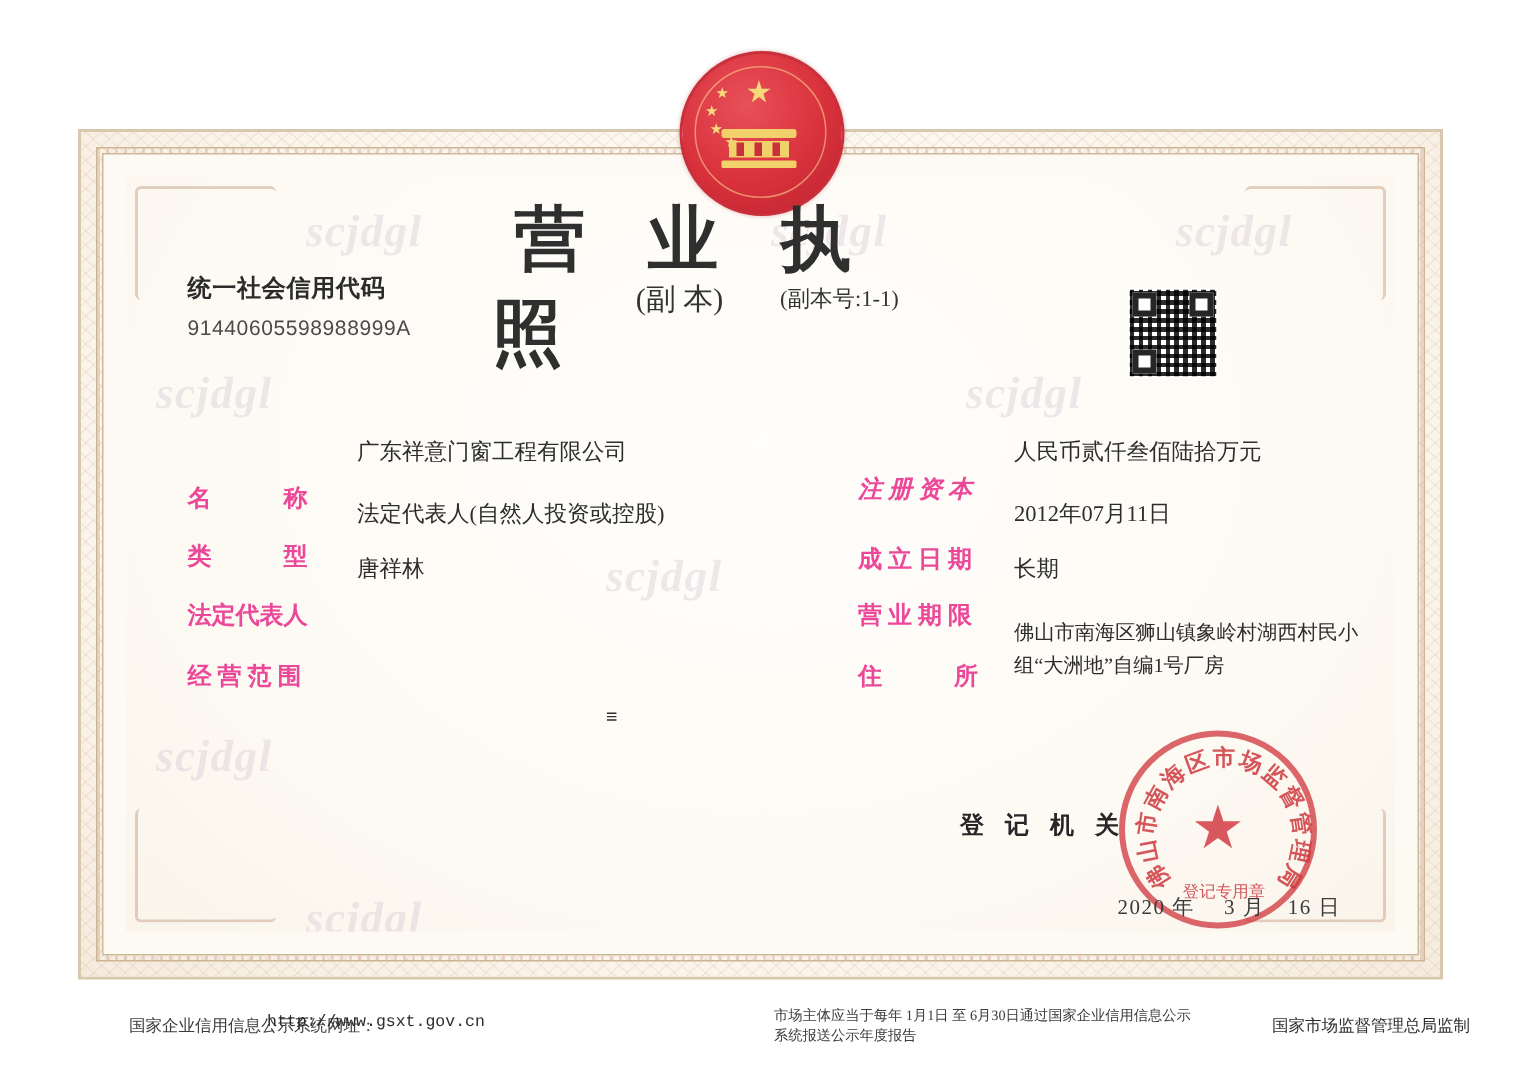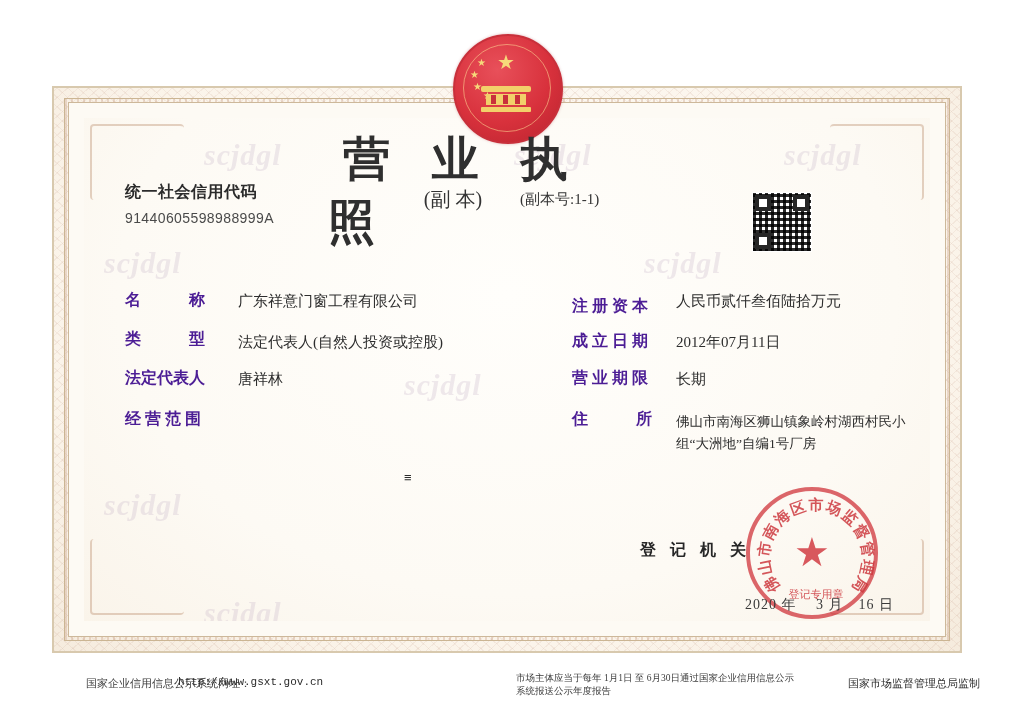--- a/index.html
+++ b/index.html
@@ -237,22 +237,23 @@
     line-height: 13px;
     color: #4f4f4f;
   }
 
   
   .field-label {
     position: absolute;
     font-family: "Liberation Serif", serif;
     font-size: 16px;
     font-weight: bold;
-    color: #4c1d95;
-    white-space: nowrap;
+    color: #ec4899;
+    white-space: nowrap;
+    margin-top: 32px;
   }
   .field-value {
     position: absolute;
     font-family: "Liberation Serif", serif;
     font-size: 15px;
     color: #2d2d2d;
     white-space: nowrap;
   }
   .field-value.multiline {
     white-space: normal;
@@ -441,21 +442,21 @@
 
   <div class="field-label" style="left:125px; top:329px;">类　　　型</div>
   <div class="field-value" style="left:238px; top:333px;">法定代表人(自然人投资或控股)</div>
 
   <div class="field-label" style="left:125px; top:368px;">法定代表人</div>
   <div class="field-value" style="left:238px; top:370px;">唐祥林</div>
 
   <div class="field-label" style="left:125px; top:409px;">经 营 范 围</div>
   <div class="scope-mark">≡</div>
 
-  <div class="field-label" style="left:572px; top:296px;">注 册 资 本</div>
+  <div class="field-label" style="left:572px; top:284px;font-style:italic;">注 册 资 本</div>
   <div class="field-value" style="left:676px; top:292px;">人民币贰仟叁佰陆拾万元</div>
 
   <div class="field-label" style="left:572px; top:331px;">成 立 日 期</div>
   <div class="field-value" style="left:676px; top:333px;">2012年07月11日</div>
 
   <div class="field-label" style="left:572px; top:368px;">营 业 期 限</div>
   <div class="field-value" style="left:676px; top:370px;">长期</div>
 
   <div class="field-label" style="left:572px; top:409px;">住　　　所</div>
   <div class="field-value multiline" style="left:676px; top:411px; width:250px; font-size:13.5px; line-height:22px;">佛山市南海区狮山镇象岭村湖西村民小组“大洲地”自编1号厂房</div>

